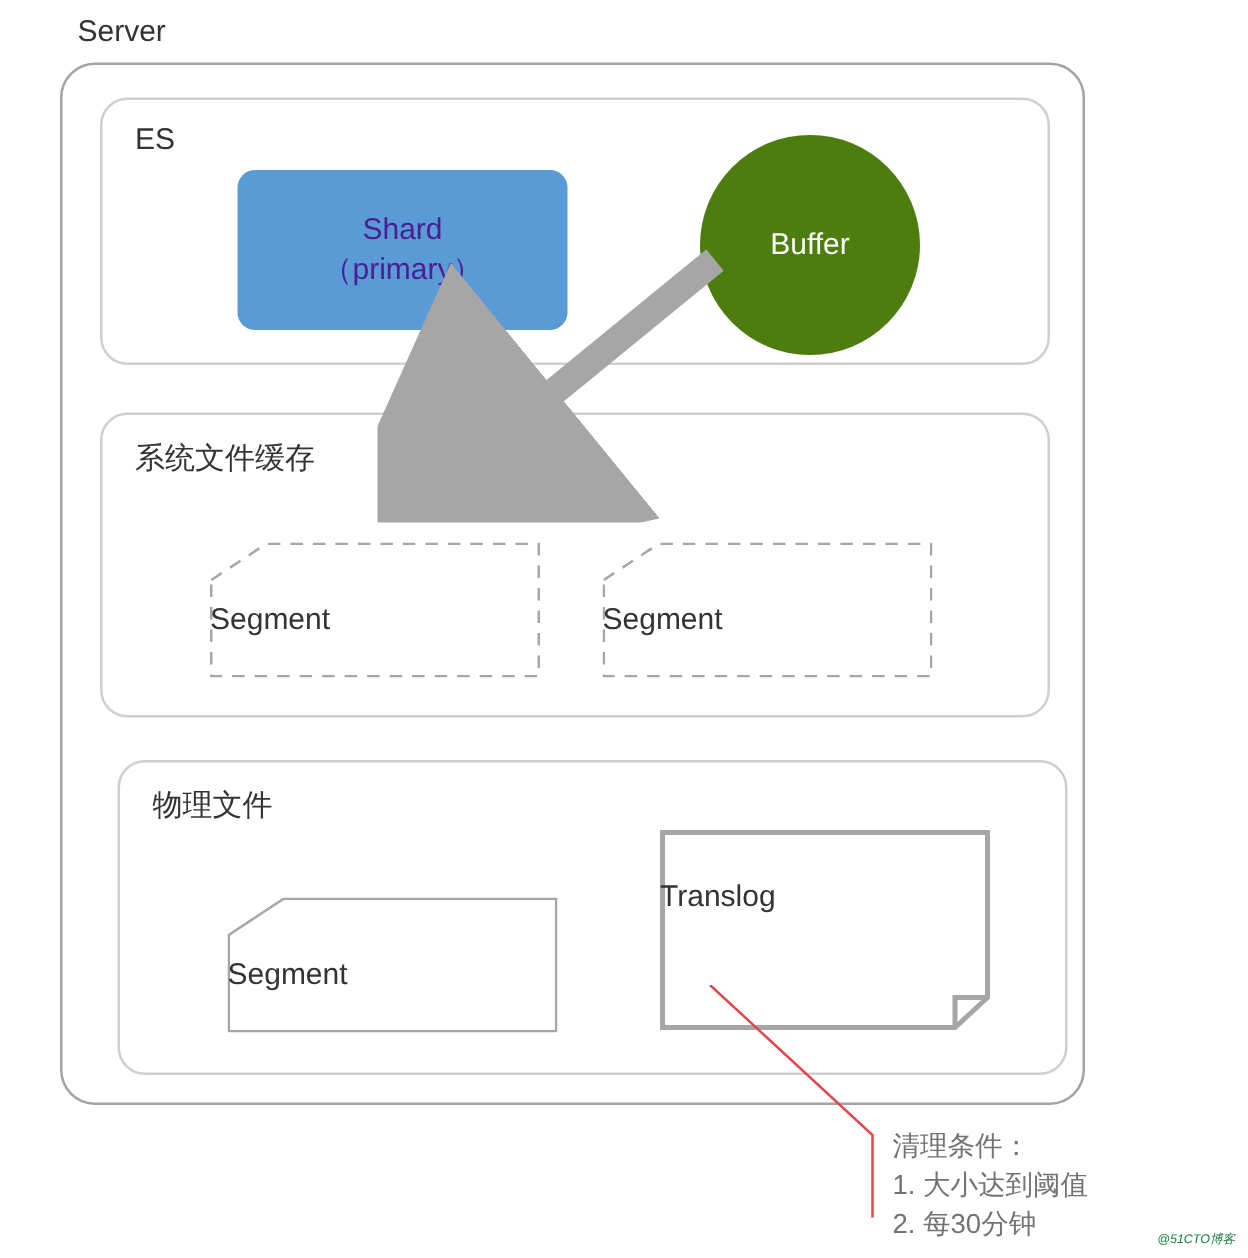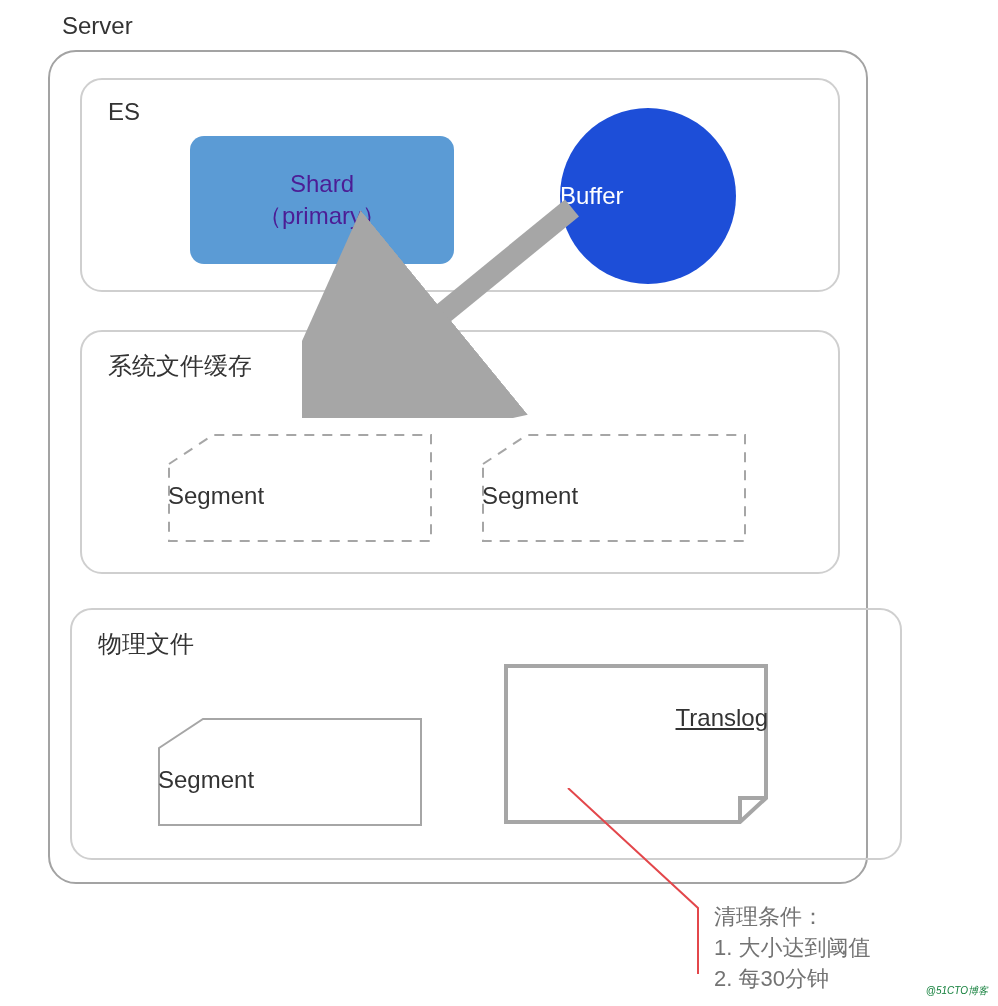--- a/index.html
+++ b/index.html
@@ -34,22 +34,22 @@
   }
   .es-box {
     left: 30px; top: 26px;
     width: 760px; height: 214px;
   }
   .cache-box {
     left: 30px; top: 278px;
     width: 760px; height: 244px;
   }
   .phys-box {
-    left: 20px; top: 556px;
-    width: 832px; height: 252px;
+    left: 44px; top: 556px;
+    width: 760px; height: 252px;
   }
   .box-label {
     position: absolute;
     left: 26px; top: 18px;
     font-size: 24px;
   }
   .shard {
     position: absolute;
     left: 108px; top: 56px;
     width: 264px; height: 128px;
@@ -60,26 +60,27 @@
     font-size: 24px;
     display: flex;
     flex-direction: column;
     justify-content: center;
     line-height: 1.35;
   }
   .buffer {
     position: absolute;
     left: 478px; top: 28px;
     width: 176px; height: 176px;
-    background: #1d4ed8;
+    background: #4d7c0f;
     border-radius: 50%;
     color: #fff;
     font-size: 24px;
     display: flex;
     align-items: center;
+    justify-content: center;
   }
   .segment-dashed {
     position: absolute;
     width: 264px; height: 108px;
   }
   .segment-dashed svg { position: absolute; left:0; top:0; }
   .seg1 { left: 86px; top: 102px; }
   .seg2 { left: 400px; top: 102px; }
   .segment-label {
     position: absolute;
@@ -94,23 +95,22 @@
   }
   .translog {
     position: absolute;
     left: 432px; top: 54px;
     width: 264px; height: 160px;
   }
   .translog-label {
     position: absolute;
     width: 100%;
     top: 40px;
-    text-align: right;
-    font-size: 24px;
-    text-decoration: underline;
+    text-align: left;
+    font-size: 24px;
   }
   .arrow {
     position: absolute;
     left: 302px; top: 178px;
     width: 300px; height: 240px;
     pointer-events: none;
   }
   .callout-svg {
     position: absolute;
     left: 558px; top: 788px;

